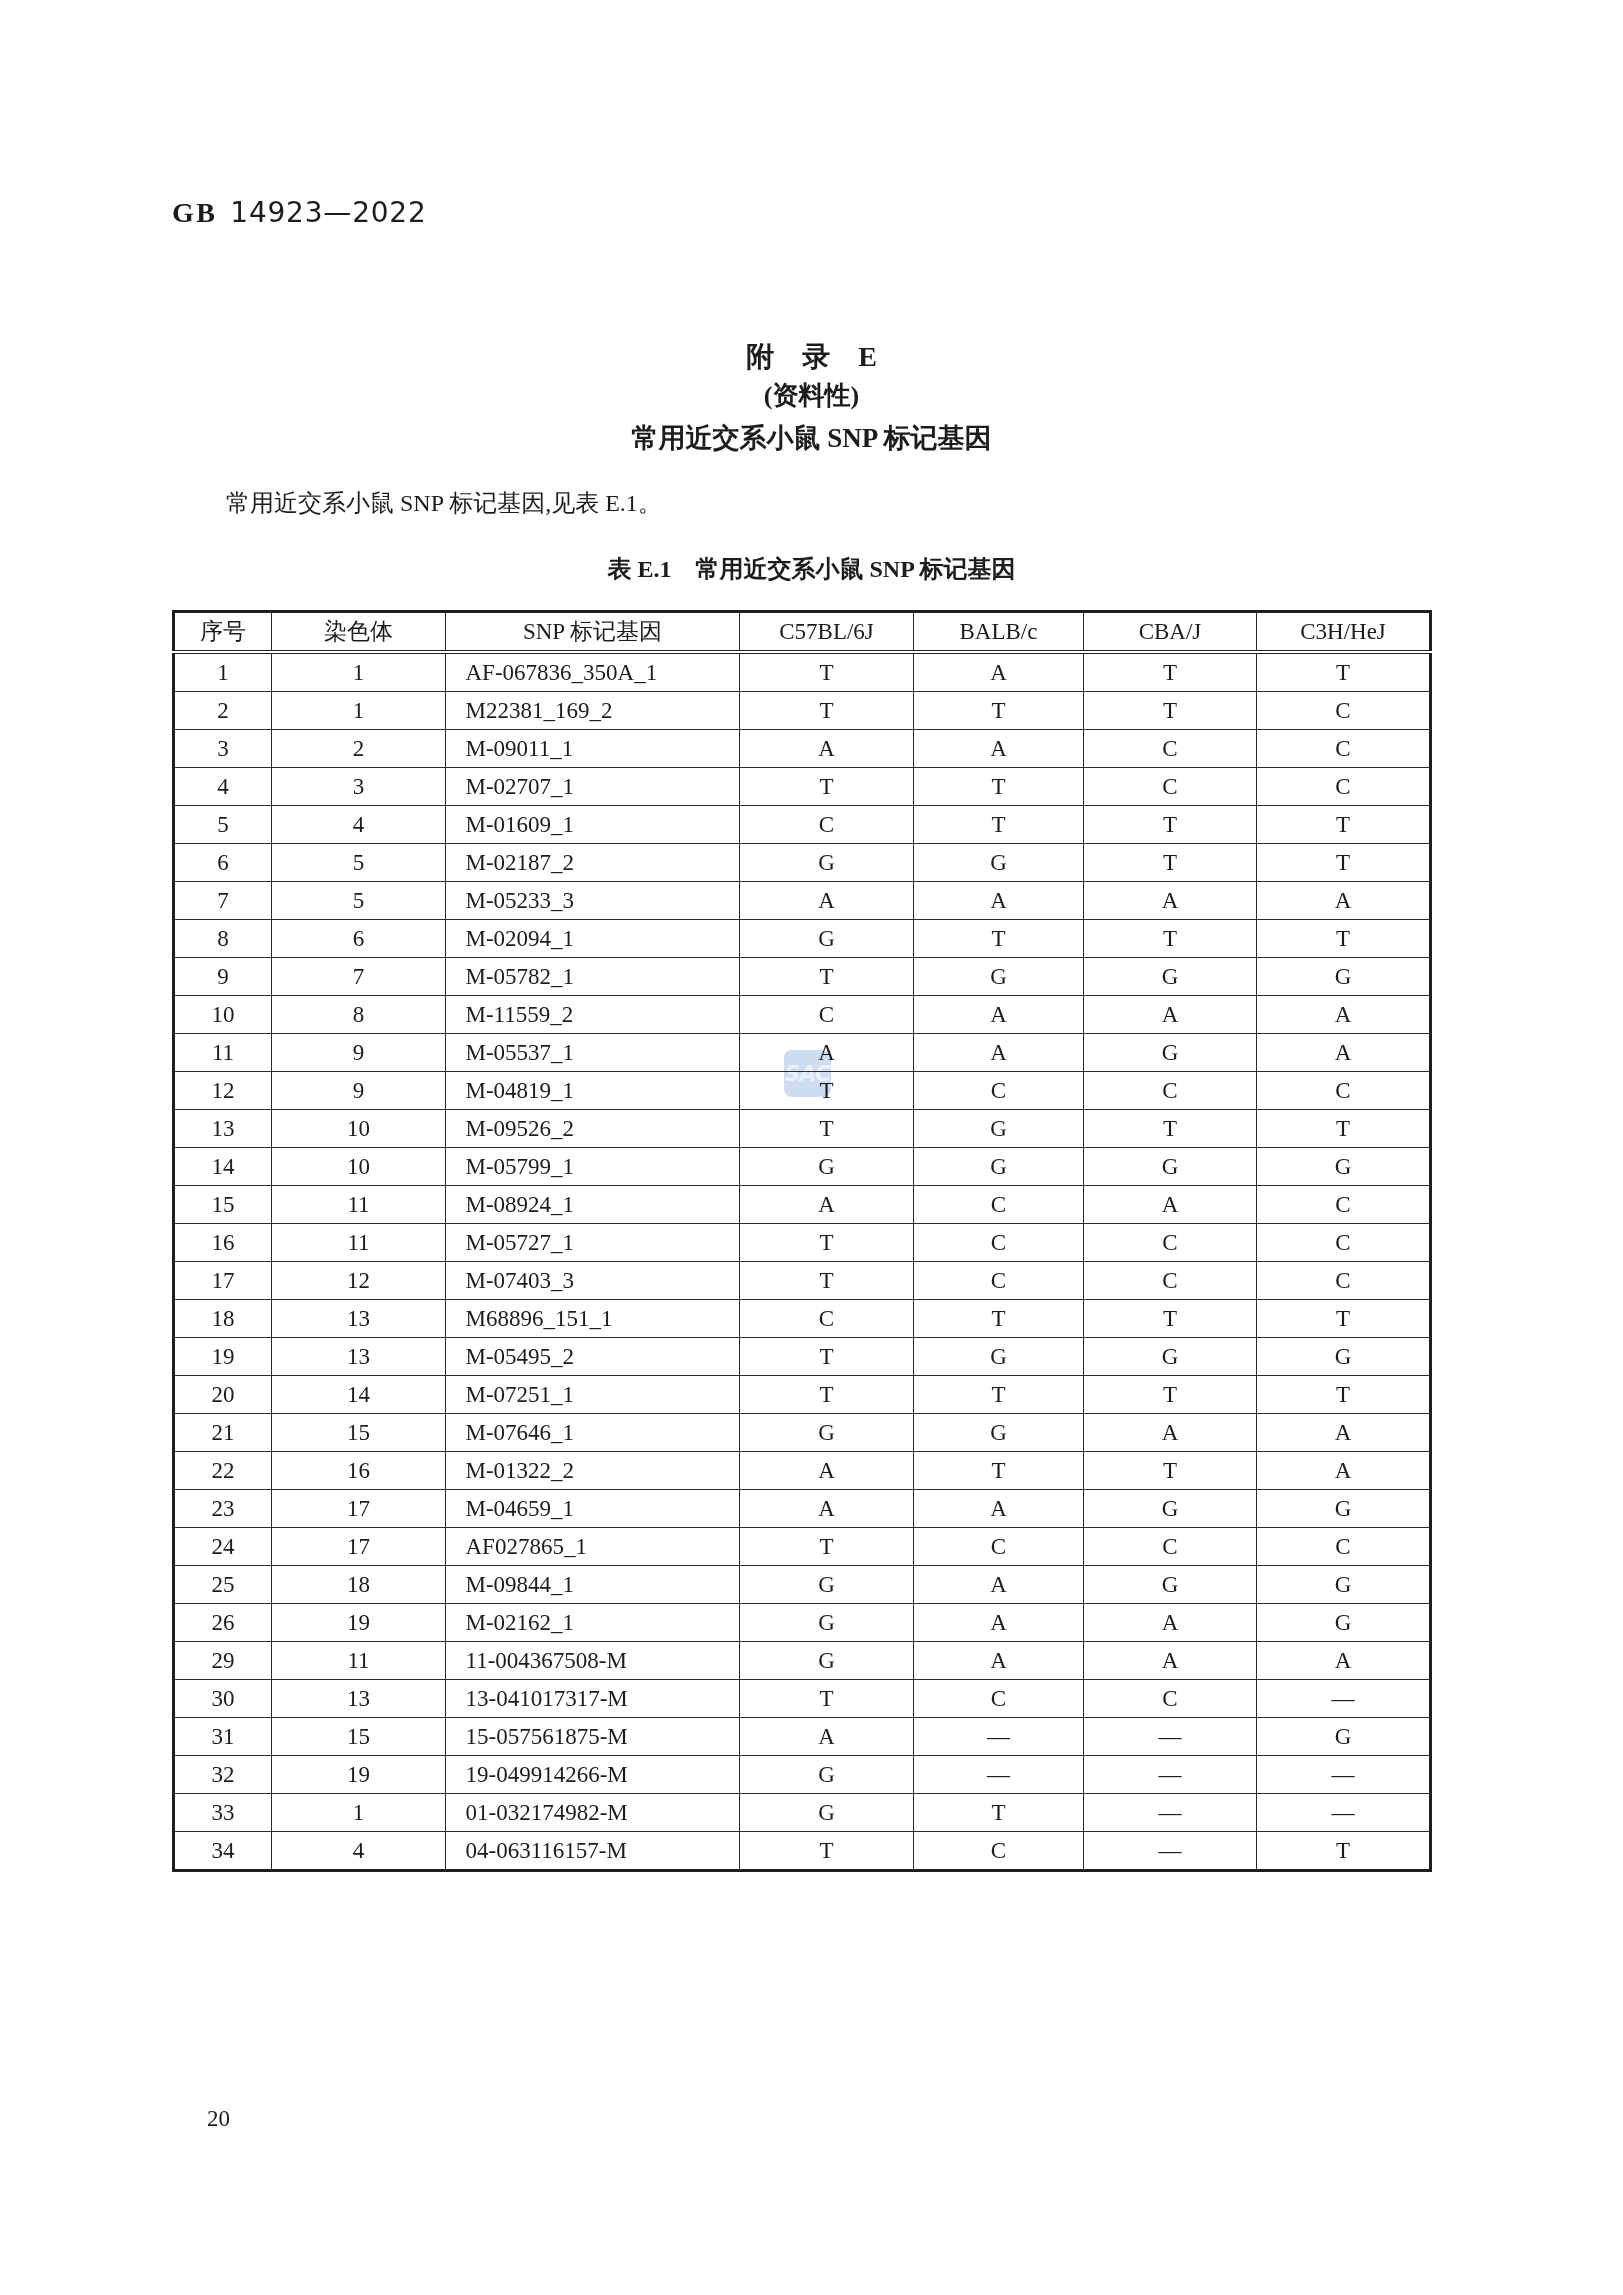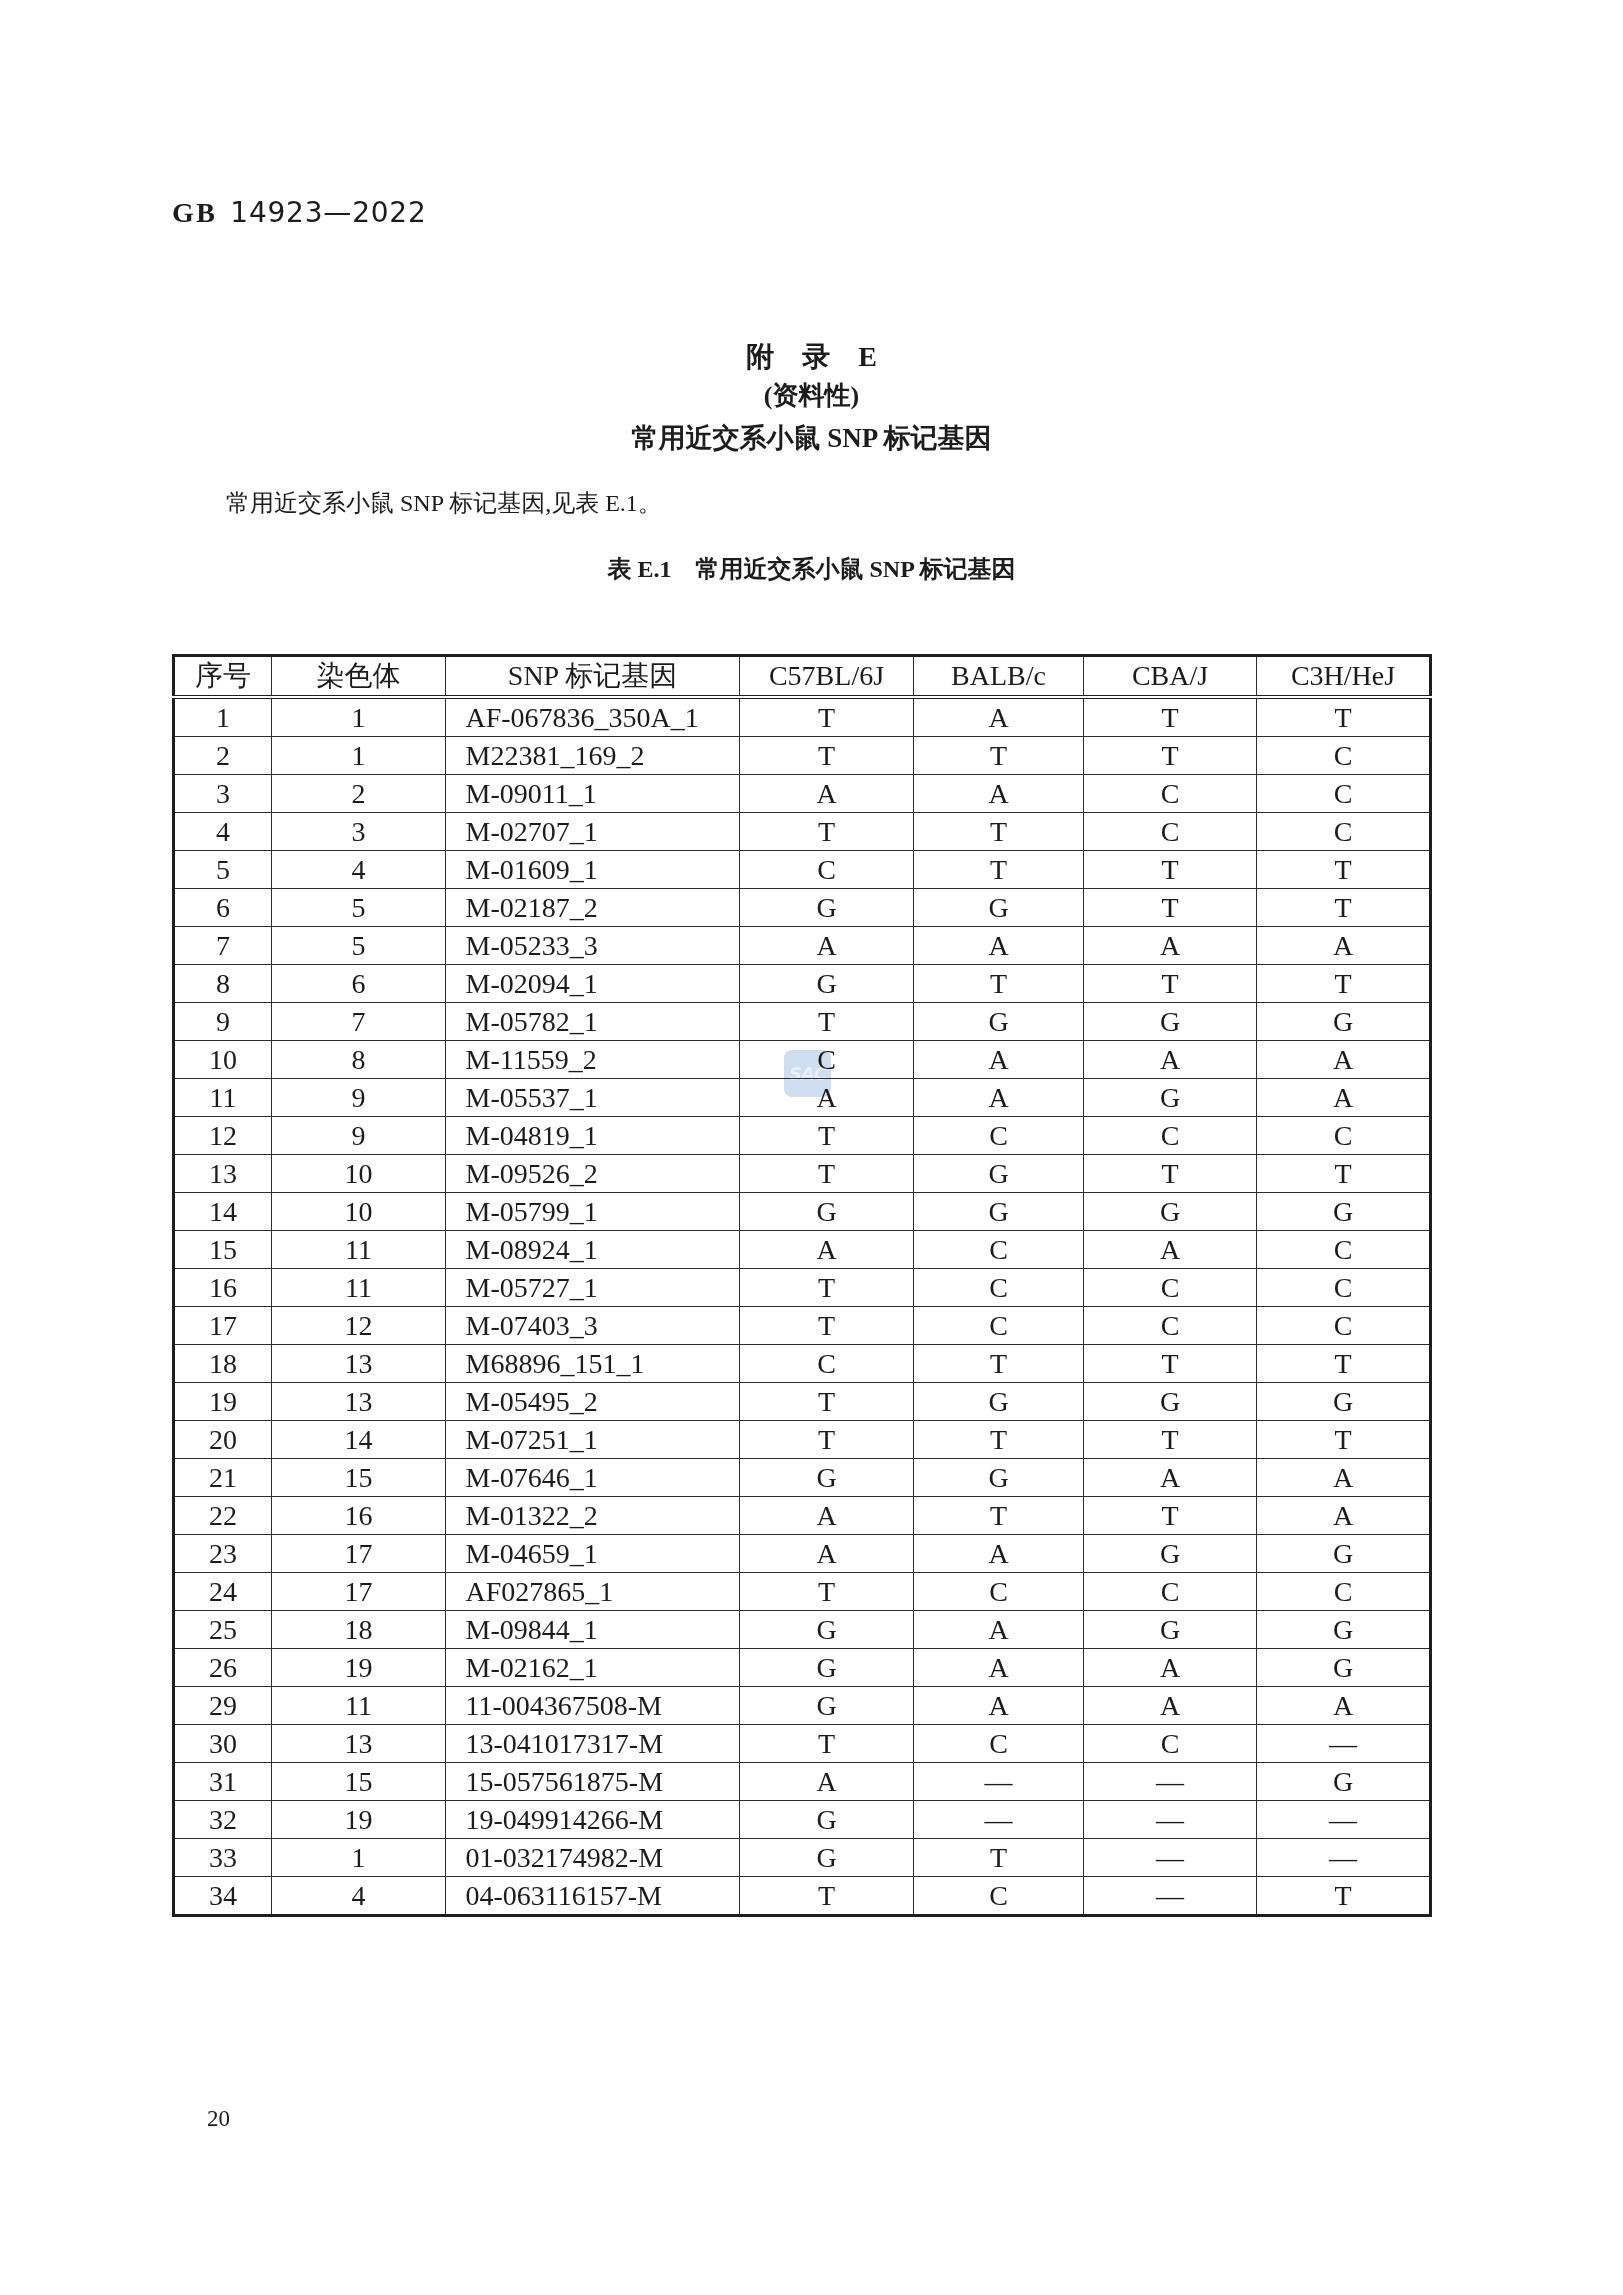--- a/index.html
+++ b/index.html
@@ -43,29 +43,29 @@
     position:absolute;top:553px;left:0;width:100%;text-align:center;
     font-size:24px;font-weight:bold;
   }
   .watermark{
     position:absolute;left:784px;top:1050px;width:47px;height:47px;
     background:#cfddf0;border-radius:8px;
     display:flex;align-items:center;justify-content:center;
     z-index:1;
   }
   .watermark span{
-    color:#e9f0fa;font-style:italic;font-weight:bold;font-size:18px;
+    color:#e9f0fa;font-style:italic;font-weight:bold;font-size:22px;
     font-family:"DejaVu Sans","Liberation Sans",sans-serif;
     letter-spacing:-0.8px;
   }
   table.snp-table{
-    position:absolute;left:172px;top:654px;
+    position:absolute;left:172px;top:610px;
     width:1257px;
     border-collapse:collapse;table-layout:fixed;
-    font-size:28px;
+    font-size:23px;
     z-index:2;
     background:transparent;
     border-radius:12px;
   }
   table.snp-table col.c0{width:98px;}
   table.snp-table col.c1{width:174px;}
   table.snp-table col.c2{width:294px;}
   table.snp-table col.c3{width:174px;}
   table.snp-table col.c4{width:170px;}
   table.snp-table col.c5{width:173px;}

